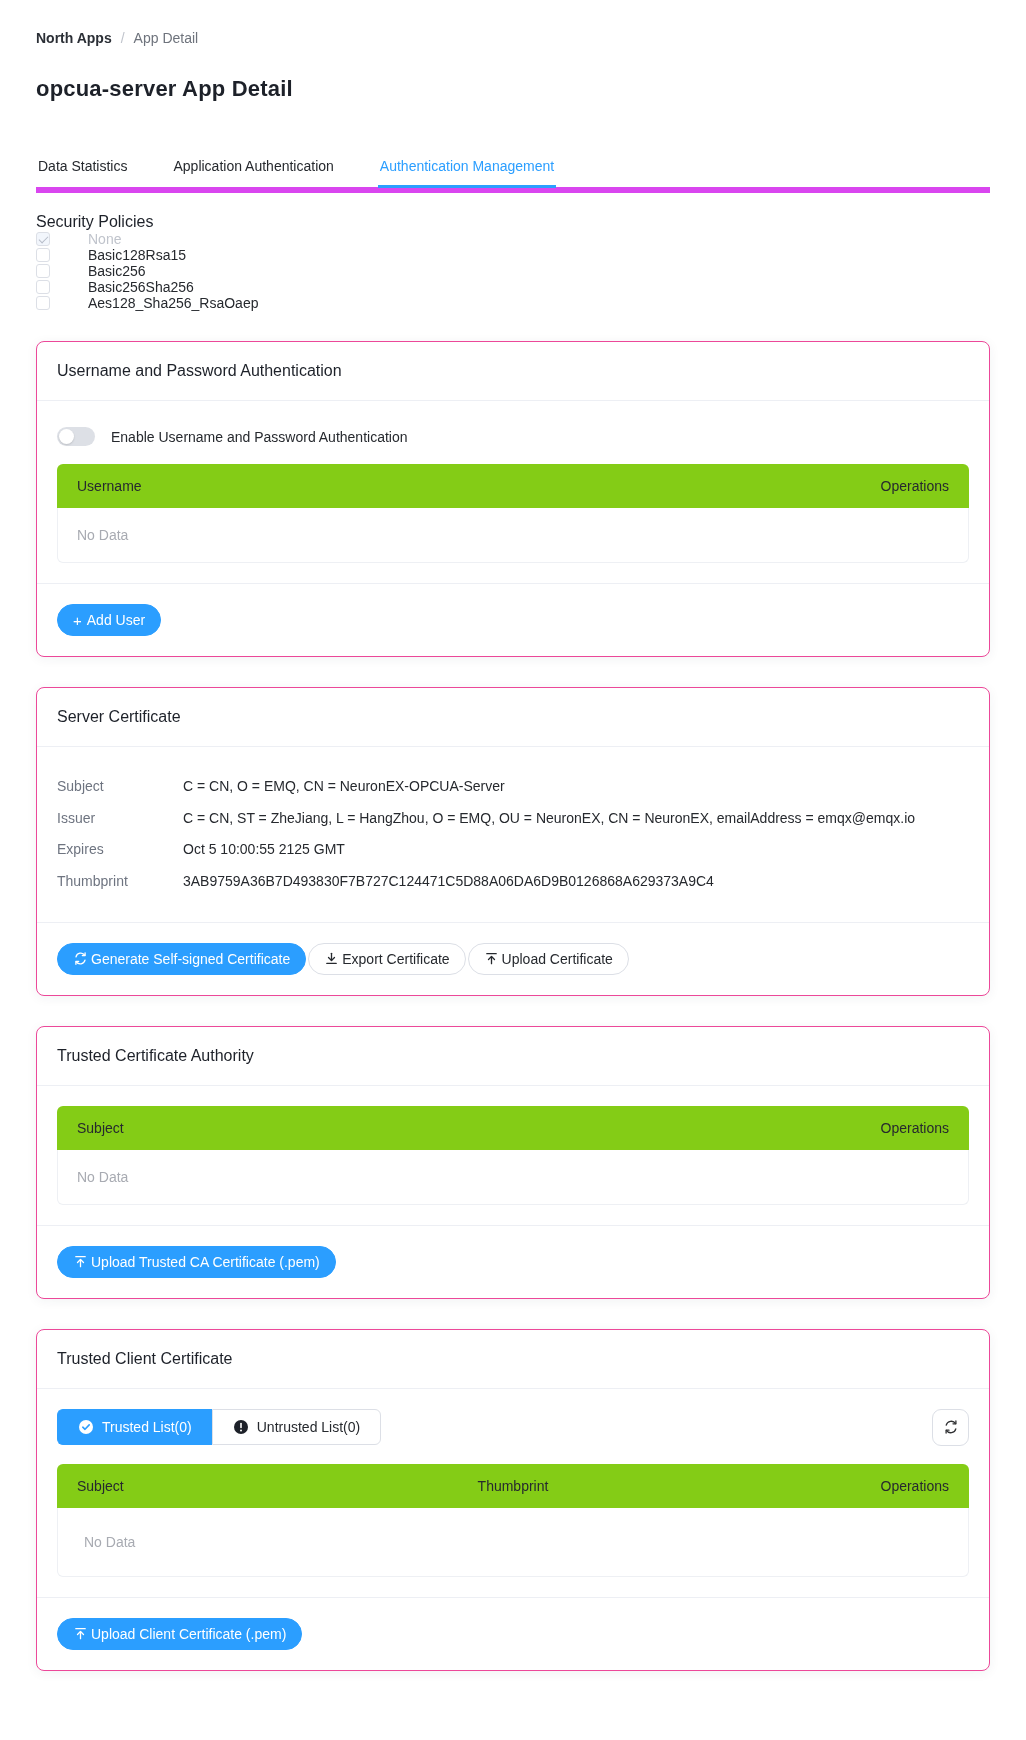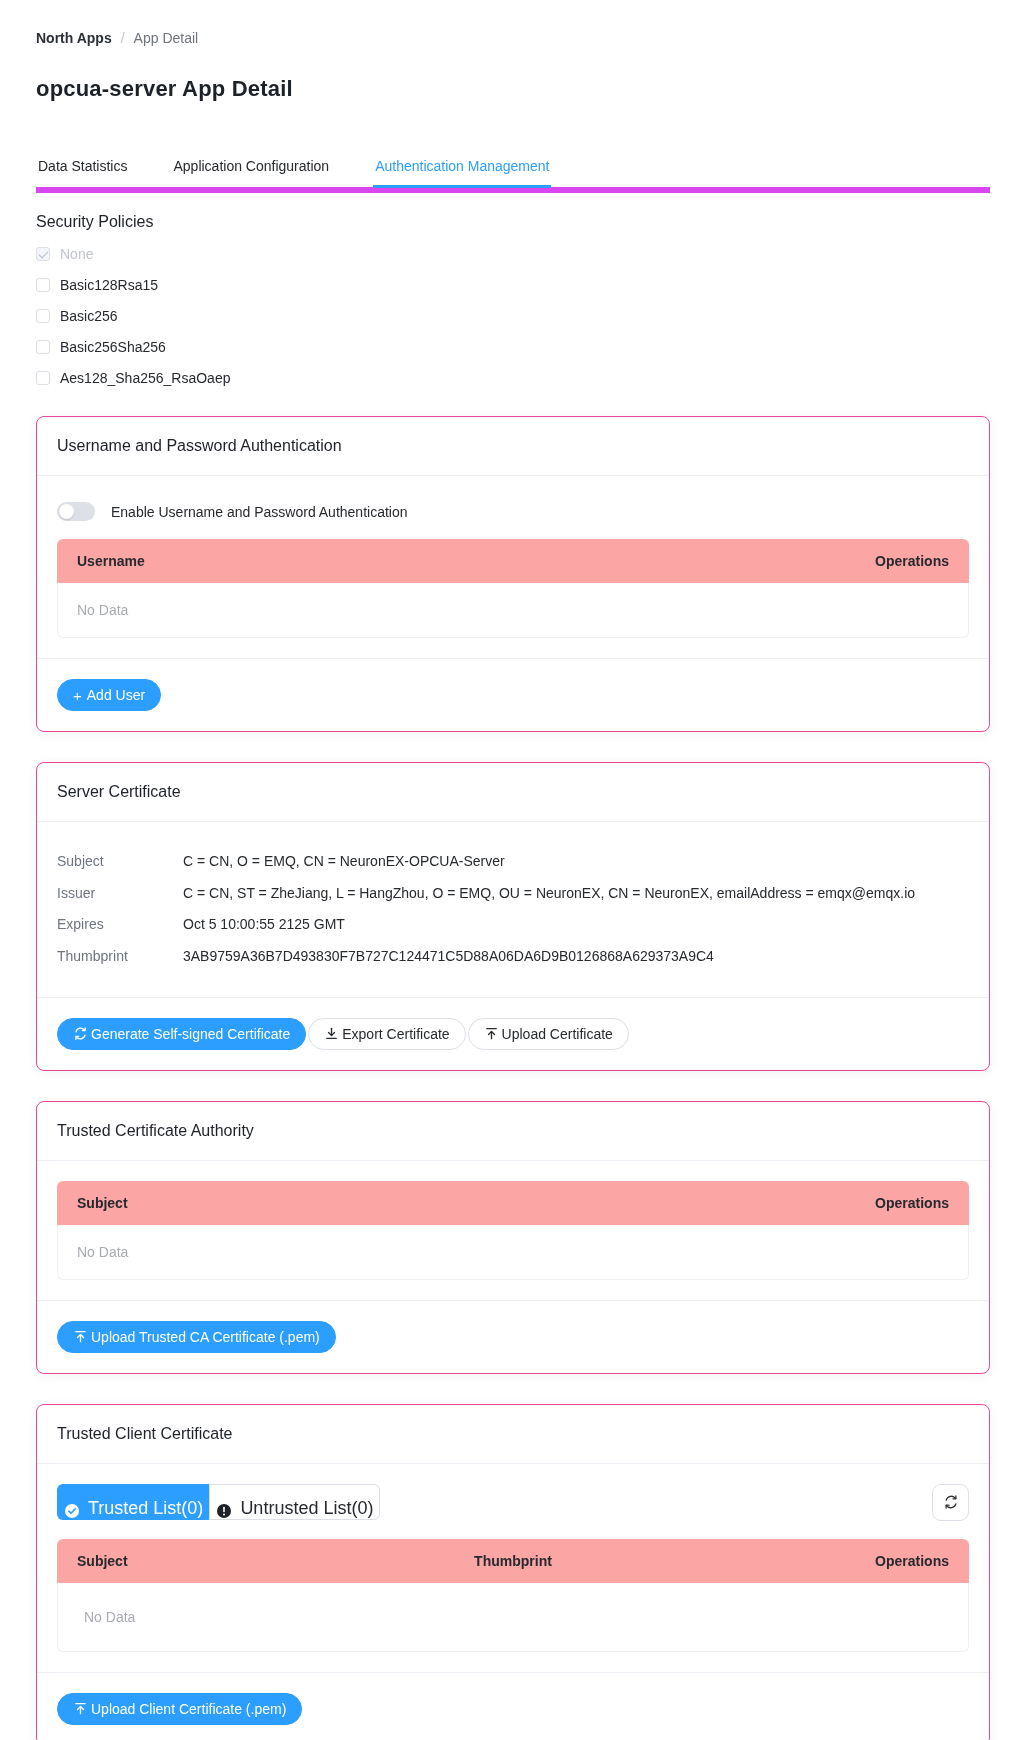--- a/index.html
+++ b/index.html
@@ -21,21 +21,21 @@
   .page-title { margin-top: 30px; font-size: 22px; font-weight: 700; color: #1d2129; letter-spacing: .2px; }
 
   
   .tabs { margin-top: 46px; display: flex; gap: 42px; border-bottom: 6px solid #d946ef; }
   .tab { padding: 10px 2px 13px; font-size: 14px; color: #26292e; cursor: pointer; position: relative; }
   .tab.active { color: var(--primary); text-align: right; }
   .tab.active::after { content:""; position:absolute; left:0; right:0; bottom:-1px; height:3px; background: var(--primary); }
 
   
   .sp-title { margin-top: 20px; font-size: 16px; font-weight: 500; color: #1d2129; }
-  .cb-row { display: flex; align-items: center; margin-top: 15px; cursor: pointer; }
+  .cb-row { display: flex; align-items: center; cursor: pointer; gap: 28px; }
   .cb-box { width: 14px; height: 14px; border: 1px solid #dcdfe6; border-radius: 3px; background: #fff; position: relative; flex: none; }
   .cb-row.disabled-checked .cb-box { background: #f2f6fc; border-color: #dcdfe6; }
   .cb-row.disabled-checked .cb-box::after {
     content:""; position:absolute; left:4px; top:1px; width:4px; height:8px;
     border-right:1.5px solid #b6bcc8; border-bottom:1.5px solid #b6bcc8; transform: rotate(45deg);
   }
   .cb-label { margin-left: 10px; font-size: 14px; color: #26292e; }
   .cb-row.disabled-checked .cb-label { color: #c0c4cc; }
 
   
@@ -46,22 +46,22 @@
   .card-footer { padding: 20px; border-top: 1px solid #edeff4; }
 
   
   .toggle-row { display: flex; align-items: center; margin: 6px 0 18px; }
   .switch { width: 38px; height: 19px; border-radius: 10px; background: #dde0e6; position: relative; cursor: pointer; flex: none; }
   .switch::after { content:""; position:absolute; left:2px; top:2px; width:15px; height:15px; border-radius:50%; background:#fff; box-shadow: 0 1px 2px rgba(0,0,0,.15); }
   .toggle-label { margin-left: 16px; font-size: 14px; color: #26292e; }
 
   
   .t-head { display: flex; justify-content: space-between; align-items: center;
-            background: #fca5a5; border-radius: 6px 6px 0 0; padding: 14px 20px;
-            font-size: 14px; font-weight: 700; color: #26292e; }
+            background: #84cc16; border-radius: 6px 6px 0 0; padding: 14px 20px;
+            font-size: 14px; font-weight: 400; color: #26292e; }
   .t-head.cols3 { display: grid; grid-template-columns: 1fr 1fr 1fr; }
   .t-head.cols3 .col-mid { text-align: center; }
   .t-head.cols3 .col-right { text-align: right; }
   .t-body { border: 1px solid #eef0f4; border-top: none; border-radius: 0 0 6px 6px;
             padding: 19px; text-align: left; color: #a8abb2; font-size: 14px; }
 
   
   :root { --primary: #2b9eff; }
   .btn { display: inline-flex; align-items: center; gap: 3px; height: 32px; padding: 0 15px;
          border-radius: 16px; font-size: 14px; border: 1px solid #dcdfe6; background: #fff;
@@ -73,22 +73,22 @@
   .plus-glyph { font-size: 15px; line-height: 1; margin-right: 2px; }
 
   
   .field-row { display: flex; font-size: 14px; padding: 5px 0; line-height: 1.55; }
   .field-label { width: 126px; flex: none; color: #6e7480; }
   .field-value { color: #26292e; word-break: break-all; }
 
   
   .seg-row { display: flex; justify-content: space-between; align-items: center; margin-bottom: 18px; }
   .seg-group { display: inline-flex; }
-  .seg { height: 36px; display: inline-flex; align-items: flex-end; gap: 8px; padding: 0 6px;
-         font-size: 18px; background: #fff; border: 1px solid #dcdfe6; color: #26292e; cursor: pointer; }
+  .seg { height: 36px; display: inline-flex; align-items: center; gap: 8px; padding: 0 20px;
+         font-size: 14px; background: #fff; border: 1px solid #dcdfe6; color: #26292e; cursor: pointer; }
   .seg.active { background: var(--primary); border-color: var(--primary); color: #fff; }
   .seg:first-child { border-radius: 6px 0 0 6px; border-right: none; }
   .seg:last-child { border-radius: 0 6px 6px 0; }
   .seg .icon { display: inline-flex; width: 16px; height: 16px; }
   .seg .icon svg { width: 100%; height: 100%; }
 
   .icon-btn { width: 37px; height: 37px; border: 1px solid #dcdfe6; border-radius: 9px;
               background: #fff; display: inline-flex; align-items: center; justify-content: center; cursor: pointer; }
   .icon-btn svg { width: 16px; height: 16px; color: #303133; }
 </style>
@@ -100,21 +100,21 @@
   <div class="breadcrumb">
     <span class="crumb-first">North Apps</span>
     <span class="crumb-sep">/</span>
     <span class="crumb-last">App Detail</span>
   </div>
 
   <h1 class="page-title">opcua-server App Detail</h1>
 
   <div class="tabs">
     <div class="tab">Data Statistics</div>
-    <div class="tab">Application Configuration</div>
+    <div class="tab">Application Authentication</div>
     <div class="tab active">Authentication Management</div>
   </div>
 
   <div class="sp-title">Security Policies</div>
 
   <div class="cb-row disabled-checked">
     <span class="cb-box"></span>
     <span class="cb-label">None</span>
   </div>
   <div class="cb-row">

